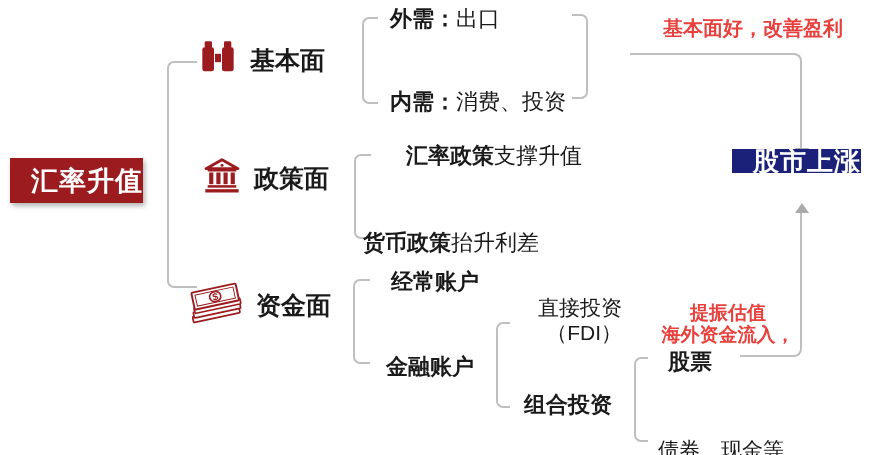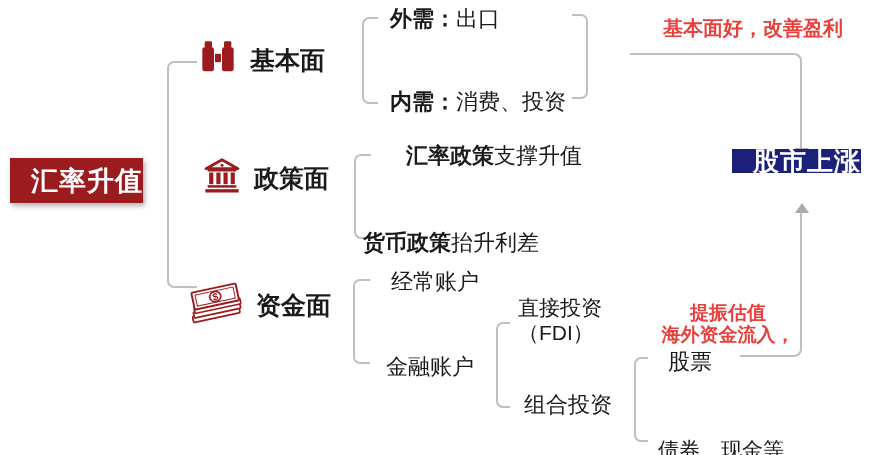--- a/index.html
+++ b/index.html
@@ -46,22 +46,22 @@
     border-right:7px solid transparent;border-top:10px solid var(--arrow-gray);}
   .arrow-up{left:795px;top:203px;border-left:7px solid transparent;
     border-right:7px solid transparent;border-bottom:10px solid var(--arrow-gray);}
 
   .branch-row{position:absolute;display:flex;align-items:center;gap:12px;}
   .branch-row .icon{color:var(--dark-red);display:block;}
   .branch-label{font-size:25px;font-weight:bold;color:var(--text-black);white-space:nowrap;}
 
   .leaf{position:absolute;font-size:22px;color:var(--text-black);white-space:nowrap;}
   .leaf b{font-weight:bold;}
-  .leaf.bold{font-weight:normal;text-align:right;}
-  .leaf.center{text-align:left;line-height:25px;}
+  .leaf.bold{font-weight:bold;text-align:right;}
+  .leaf.center{text-align:right;line-height:25px;}
 
   .annotation{position:absolute;color:var(--red-text);font-weight:600;white-space:nowrap;}
   .annotation-top{left:653px;top:15px;width:200px;font-size:20px;text-align:center;}
   .annotation-bottom{left:648px;top:302px;width:160px;font-size:19px;line-height:22px;
     text-align:center;}
 </style>
 </head>
 <body>
 
 <div class="canvas">

